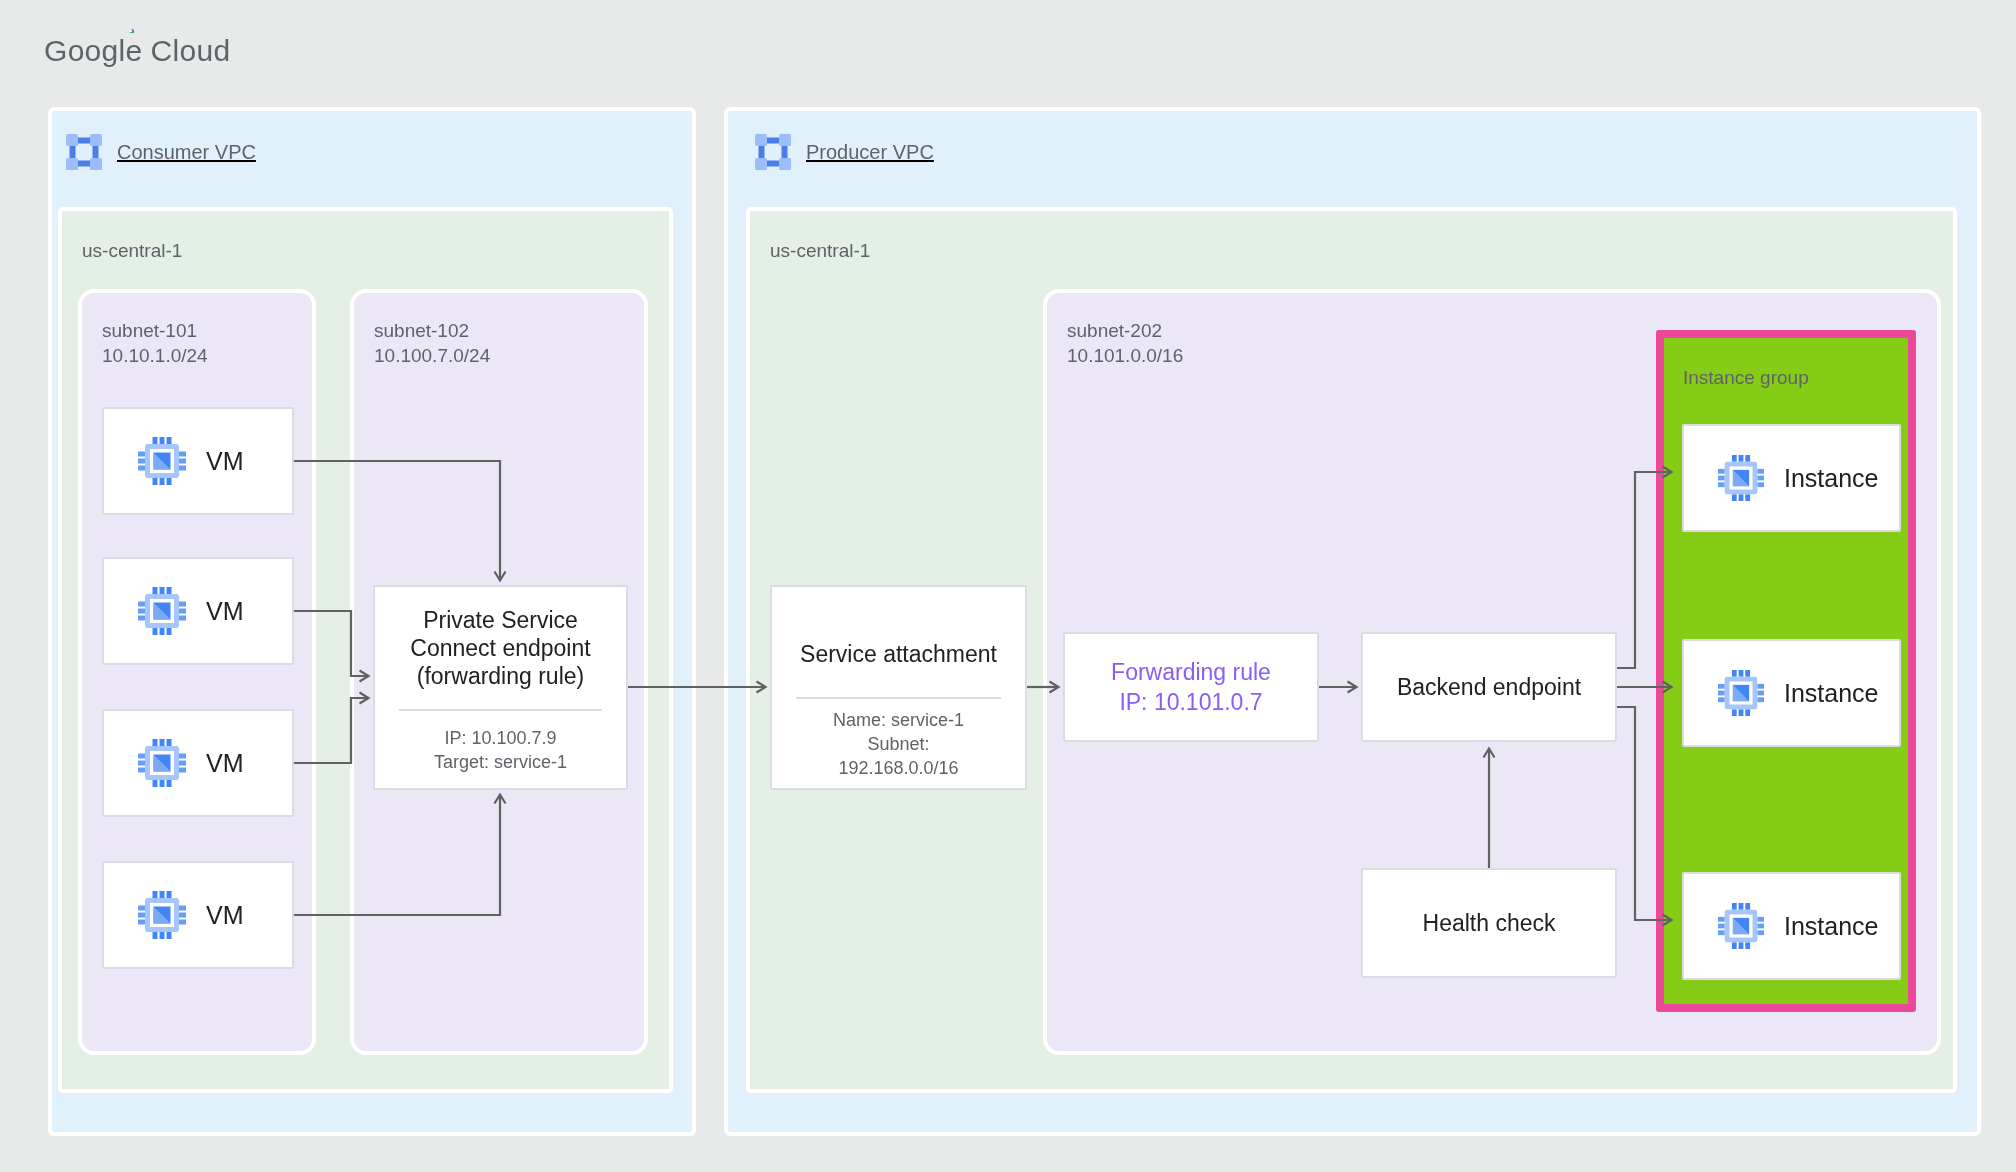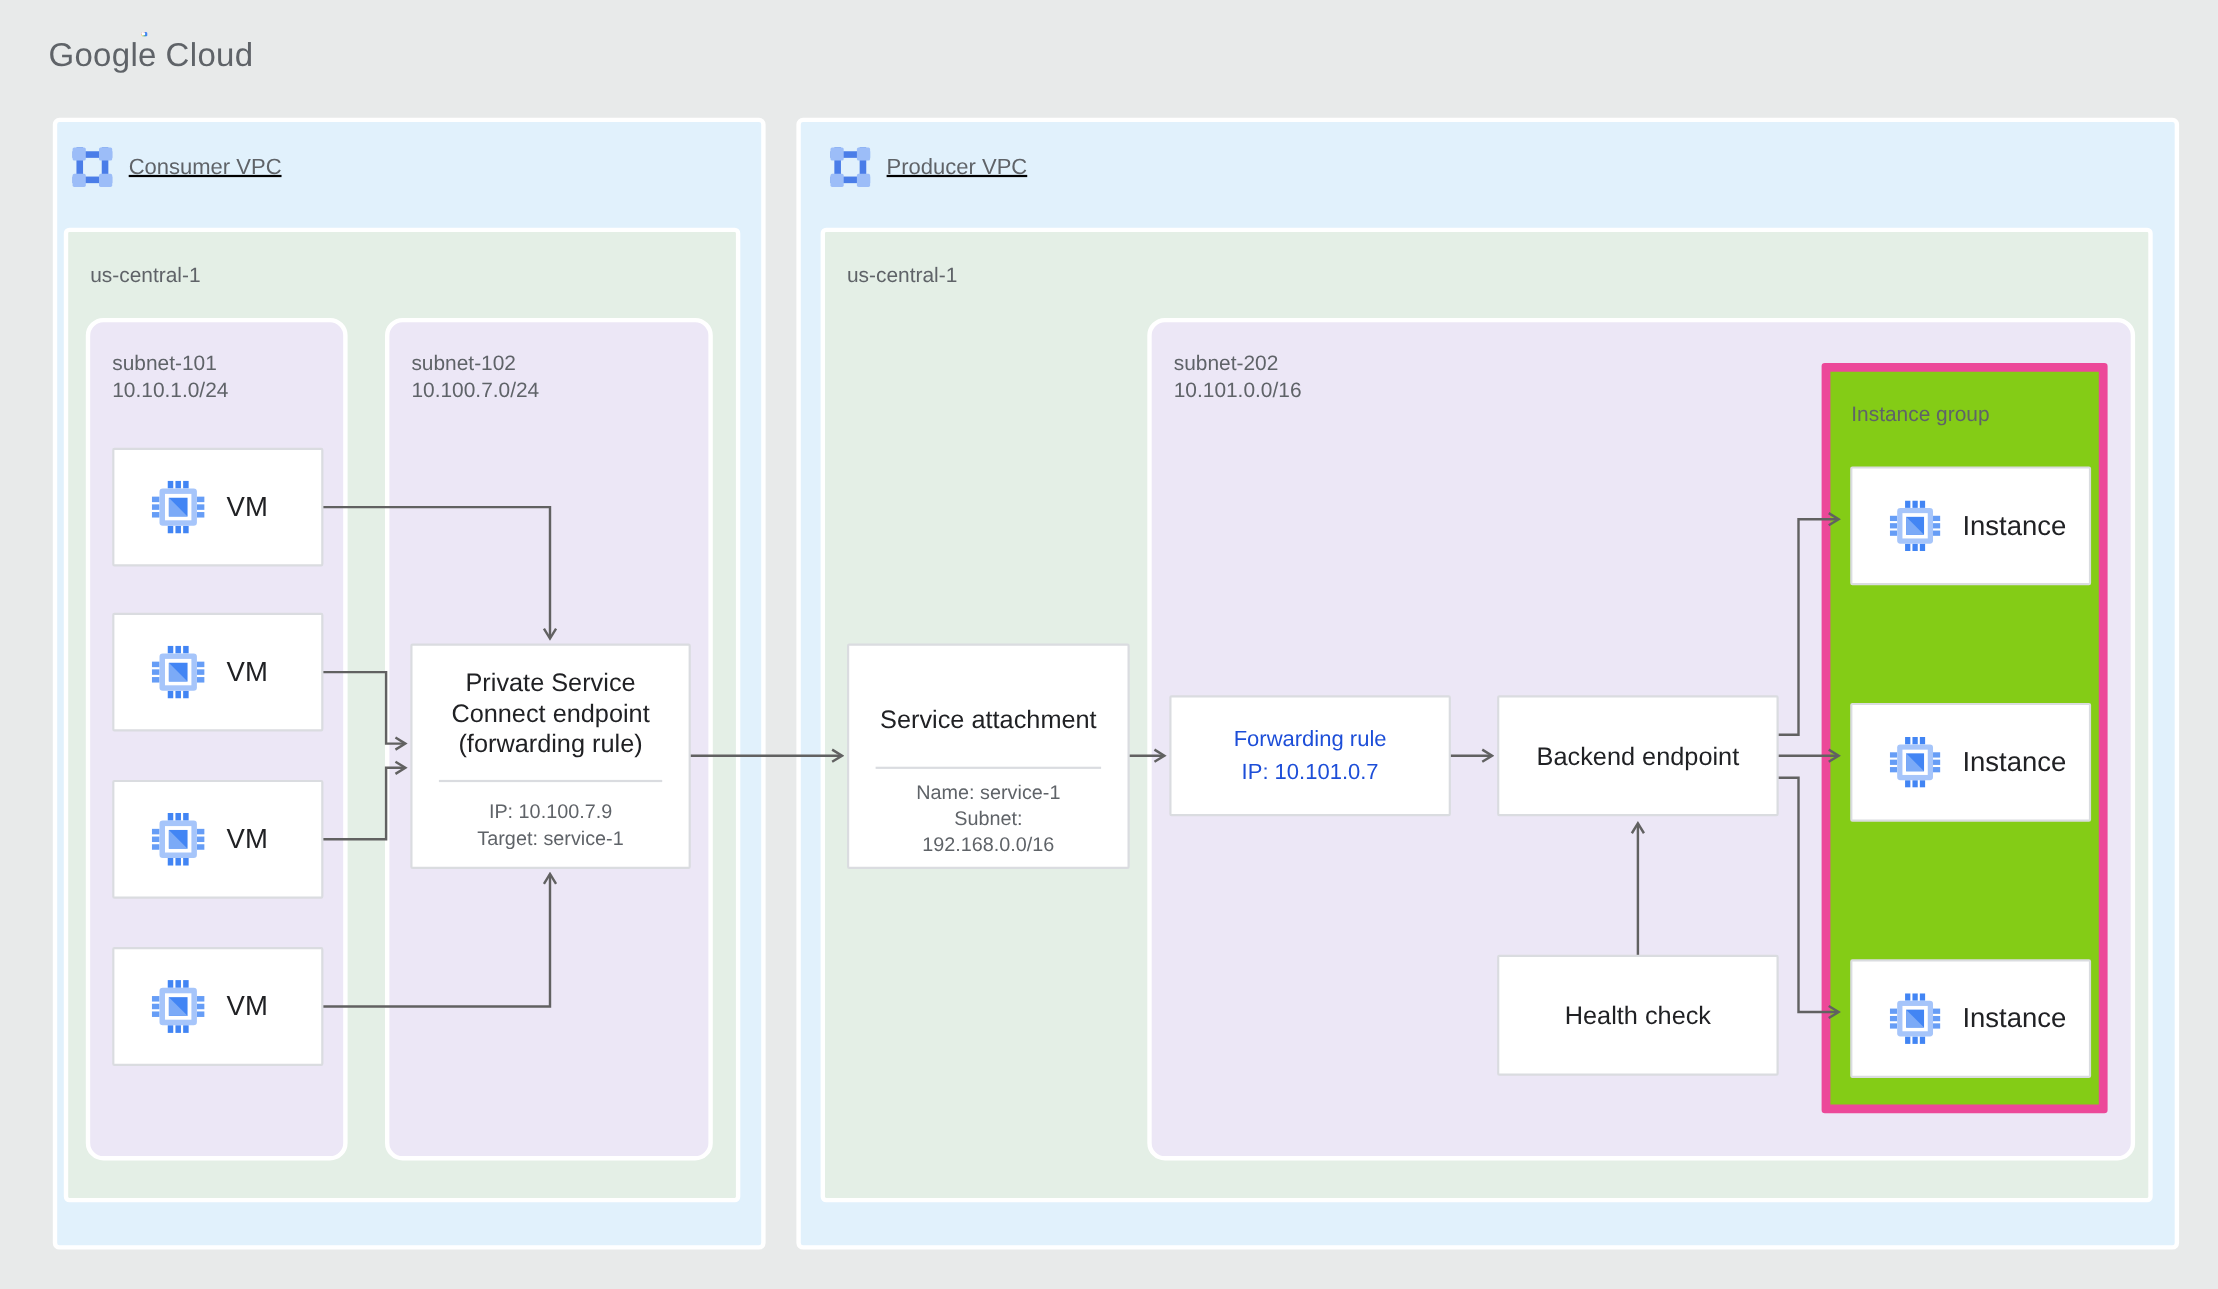--- a/index.html
+++ b/index.html
@@ -12,21 +12,21 @@
   .groupbox{background:#84cc16;border:8px solid #ec4899;border-radius:3px;box-sizing:border-box;position:absolute;}
   
   .tag{font-size:19px;line-height:25px;color:#5F6368;}
   .vpc-label{font-size:20px;color:#5F6368;}
   .pre{white-space:pre-line;}
   
   .node{background:#fff;border:2px solid #DADCE0;border-radius:2px;box-sizing:border-box;position:absolute;}
   .center{display:flex;align-items:center;justify-content:center;text-align:center;}
   .col{display:flex;flex-direction:column;align-items:center;justify-content:center;text-align:center;}
   .title{font-size:23px;line-height:28px;color:#202124;}
-  .title-lg{font-size:20px;line-height:30px;color:#1d4ed8;}
+  .title-lg{font-size:23px;line-height:30px;color:#8b5cf6;}
   .muted{font-size:18px;line-height:24px;color:#5F6368;}
   .panel{display:flex;flex-direction:column;align-items:stretch;}
   .tzone{display:flex;align-items:center;justify-content:center;text-align:center;}
   .divider{height:2px;background:#DADCE0;margin:0 24px;flex:none;}
   .dzone{flex:1;display:flex;align-items:center;justify-content:center;text-align:center;}
   .chiprow{display:flex;align-items:center;padding-left:34px;}
   .chiprow .lbl{font-size:25px;color:#202124;margin-left:20px;}
   .vpc-head{display:flex;align-items:center;position:absolute;text-decoration:underline;}
   .vpc-head .vpc-label{margin-left:12px;}
   

